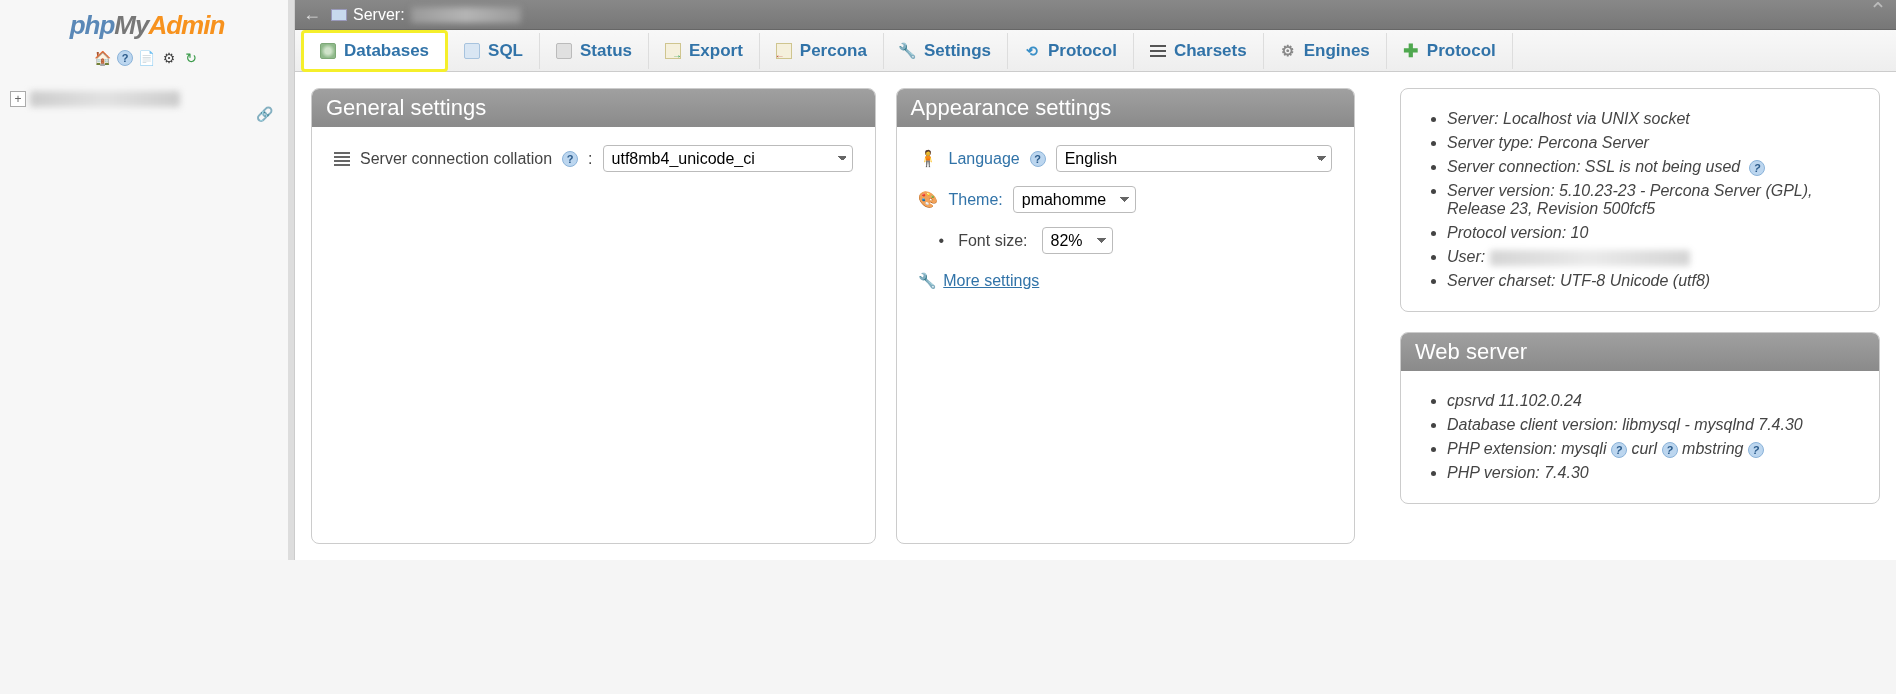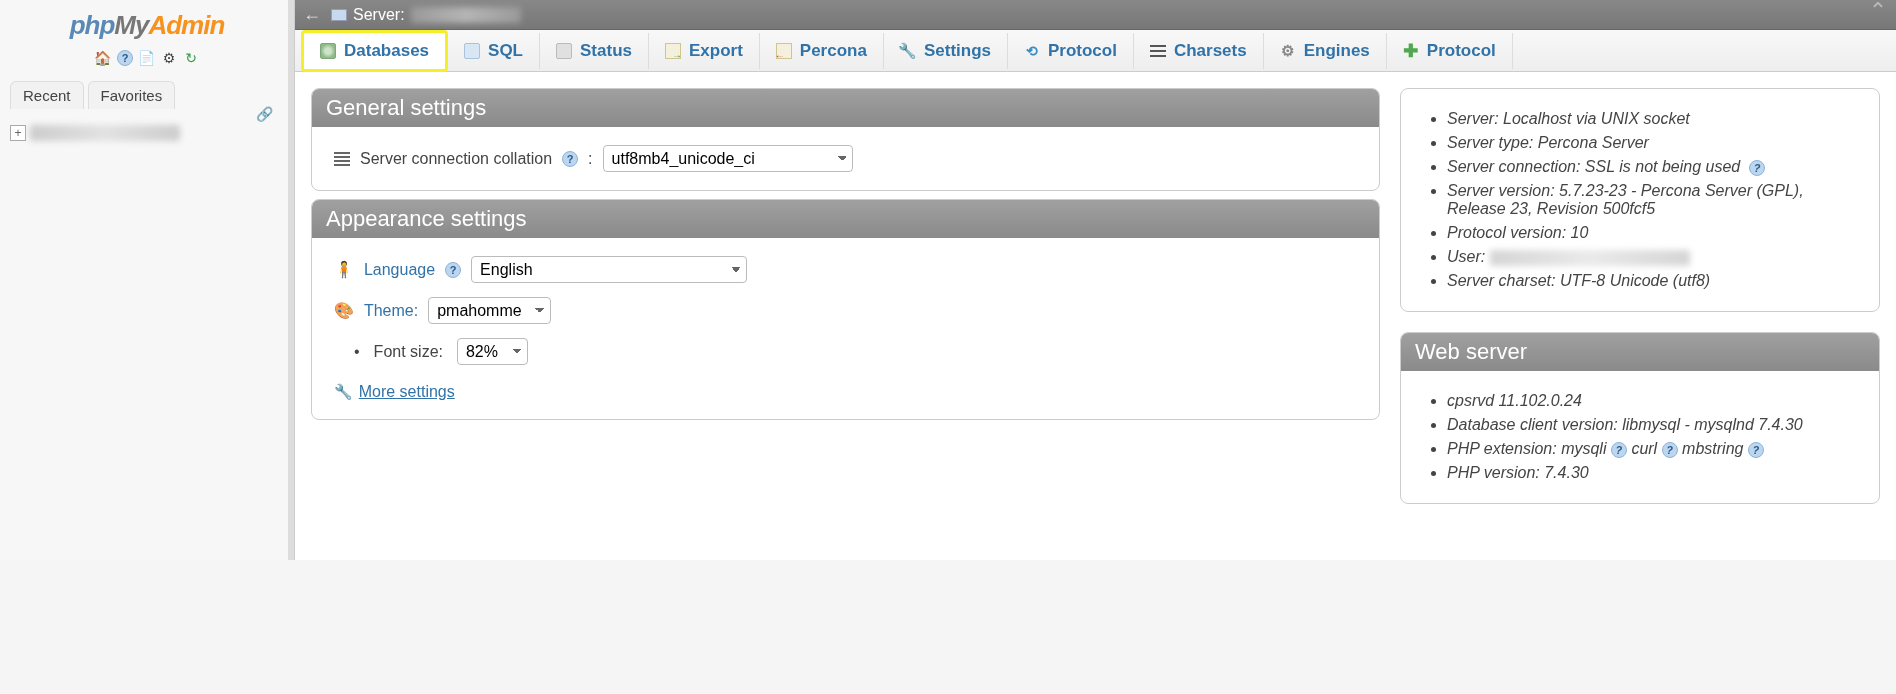--- a/index.html
+++ b/index.html
@@ -31,21 +31,21 @@
 .back { color: #ddd; font-size: 18px; padding-right: 10px; }
 .topbar-server-icon { width: 16px; height: 12px; background: #c7d9ed; border: 1px solid #99b; display: inline-block; margin-right: 6px; }
 .top-blur { display: inline-block; width: 110px; height: 16px; background: linear-gradient(90deg,#9a9a9a,#b5b5b5,#9a9a9a); filter: blur(3px); margin-left: 6px; border-radius: 2px; }
 .collapse { position: absolute; right: 6px; top: 4px; width: 24px; height: 14px; color: #bbb; display: flex; align-items: center; justify-content: center; font-size: 22px; }
 
 .menu { display: flex; background: linear-gradient(#f8f8f8,#eee); border-bottom: 1px solid #ccc; padding: 0 6px; height: 42px; align-items: center; }
 .menu-item { display: flex; align-items: center; gap: 8px; padding: 8px 16px; color: #3173a8; font-weight: bold; font-size: 17px; cursor: pointer; border-right: 1px solid #ddd; }
 .menu-item.active { border: 3px solid #f5ef2b; border-radius: 4px; background: #fff; }
 
 .content { display: flex; gap: 20px; padding: 16px; flex: 1; }
-.col-left { flex: 1; display: flex; flex-direction: column; gap: 8px; }
+.col-left { flex: 1; display: flex; flex-direction: row; gap: 20px; }
 .col-right { width: 480px; display: flex; flex-direction: column; gap: 20px; }
 
 .panel { border: 1px solid #ccc; border-radius: 8px; overflow: hidden; background: #fff; }
 .panel-header { background: linear-gradient(#a0a0a0,#8a8a8a); color: #fff; font-size: 22px; padding: 6px 14px; }
 .panel-body { padding: 18px 22px; font-size: 16px; }
 .panel-body ul { list-style: disc; padding-left: 24px; font-style: italic; }
 .panel-body li { padding: 3px 0; }
 
 .fieldrow { display: flex; align-items: center; gap: 10px; margin-bottom: 14px; }
 .fieldrow:last-child { margin-bottom: 0; }
@@ -90,24 +90,20 @@
     </div>
     <div class="logo-icons">
       <span class="small-icon">🏠</span>
       <span class="small-icon">
           <span class="help-circle">?</span>
         </span>
       <span class="small-icon">📄</span>
       <span class="small-icon">⚙</span>
       <span class="small-icon" style="color:#3a9b4a">↻</span>
     </div>
-    <div class="nav-tabs">
-      <div class="nav-tab">Recent</div>
-      <div class="nav-tab">Favorites</div>
-    </div>
     <span class="link-icon">🔗</span>
     <div class="tree">
       <div class="tree-row">
         <span class="expand-box">+</span>
         <span class="tree-blur"></span>
       </div>
     </div>
     <div class="sidebar-drag"></div>
   </aside>
 
@@ -207,21 +203,21 @@
       </div>
 
       <div class="col-right">
 
         <section class="panel">
           <div class="panel-body">
             <ul>
               <li>Server: Localhost via UNIX socket</li>
               <li>Server type: Percona Server</li>
               <li><span>Server connection: SSL is not being used</span> &nbsp;<span class="help-circle">?</span></li>
-              <li>Server version: 5.7.23-23 - Percona Server (GPL), Release 23, Revision 500fcf5</li>
+              <li>Server version: 5.10.23-23 - Percona Server (GPL), Release 23, Revision 500fcf5</li>
               <li>Protocol version: 10</li>
               <li><span>User:</span> <span class="row-blur" style="width:200px"></span></li>
               <li>Server charset: UTF-8 Unicode (utf8)</li>
             </ul>
           </div>
         </section>
 
         <section class="panel">
           <div class="panel-header">Web server</div>
           <div class="panel-body">

